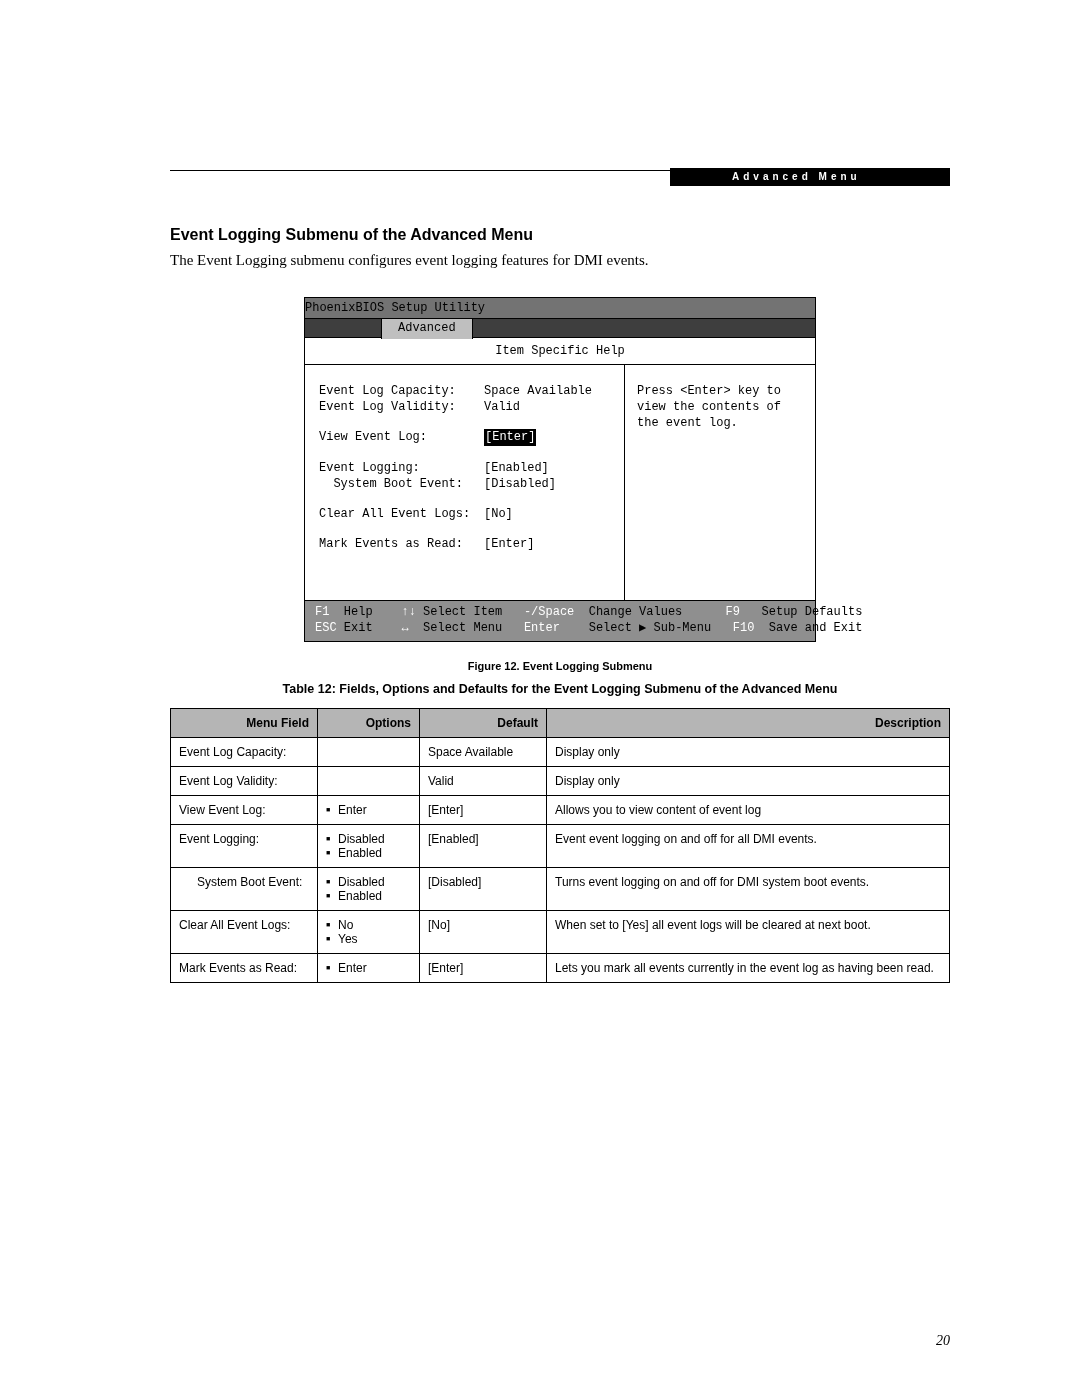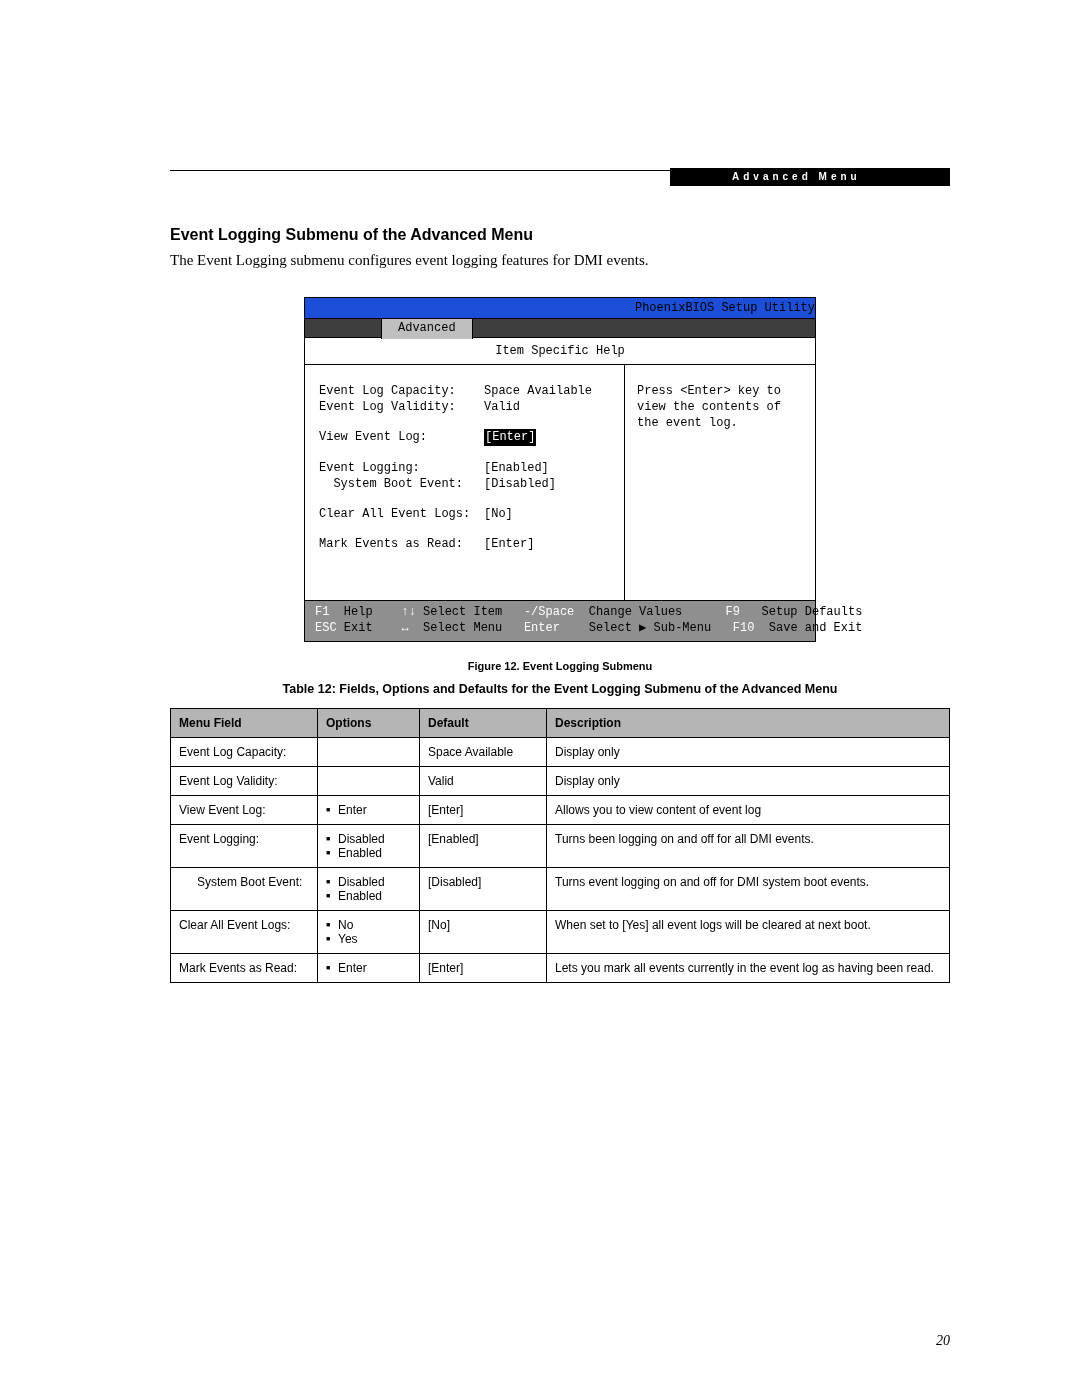--- a/index.html
+++ b/index.html
@@ -53,22 +53,22 @@
     width: 512px;
     margin: 0 auto;
     font-family: "Courier New", monospace;
     font-size: 12px;
     color: #000;
   }
   .bios-outer {
     border: 1px solid #000;
   }
   .bios-title {
-    background: #1d4ed8;
-    text-align: right;
+    background: #737373;
+    text-align: left;
     padding: 3px 0;
     border-bottom: 1px solid #000;
   }
   .bios-tabs {
     background: #3e3e3e;
     color: #fff;
     padding: 0;
     height: 18px;
     position: relative;
   }
@@ -159,21 +159,21 @@
 
   
   table.data {
     width: 100%;
     border-collapse: collapse;
     font-family: Arial, Helvetica, sans-serif;
     font-size: 12px;
   }
   table.data th {
     background: #b5b5b5;
-    text-align: left;
+    text-align: right;
     font-weight: bold;
     padding: 7px 8px;
     border: 1px solid #000;
     margin-left: 40px;
   }
   table.data td {
     border: 1px solid #000;
     padding: 7px 8px;
     vertical-align: top;
   }
@@ -310,21 +310,21 @@
         </tr>
         <tr>
           <td>Event Logging:</td>
           <td>
             <ul class="opts">
               <li>Disabled</li>
               <li>Enabled</li>
             </ul>
           </td>
           <td>[Enabled]</td>
-          <td>Turns been logging on and off for all DMI events.</td>
+          <td>Event event logging on and off for all DMI events.</td>
         </tr>
         <tr>
           <td>
             <span class="menu-indent">System Boot Event:</span>
           </td>
           <td>
             <ul class="opts">
               <li>Disabled</li>
               <li>Enabled</li>
             </ul>

